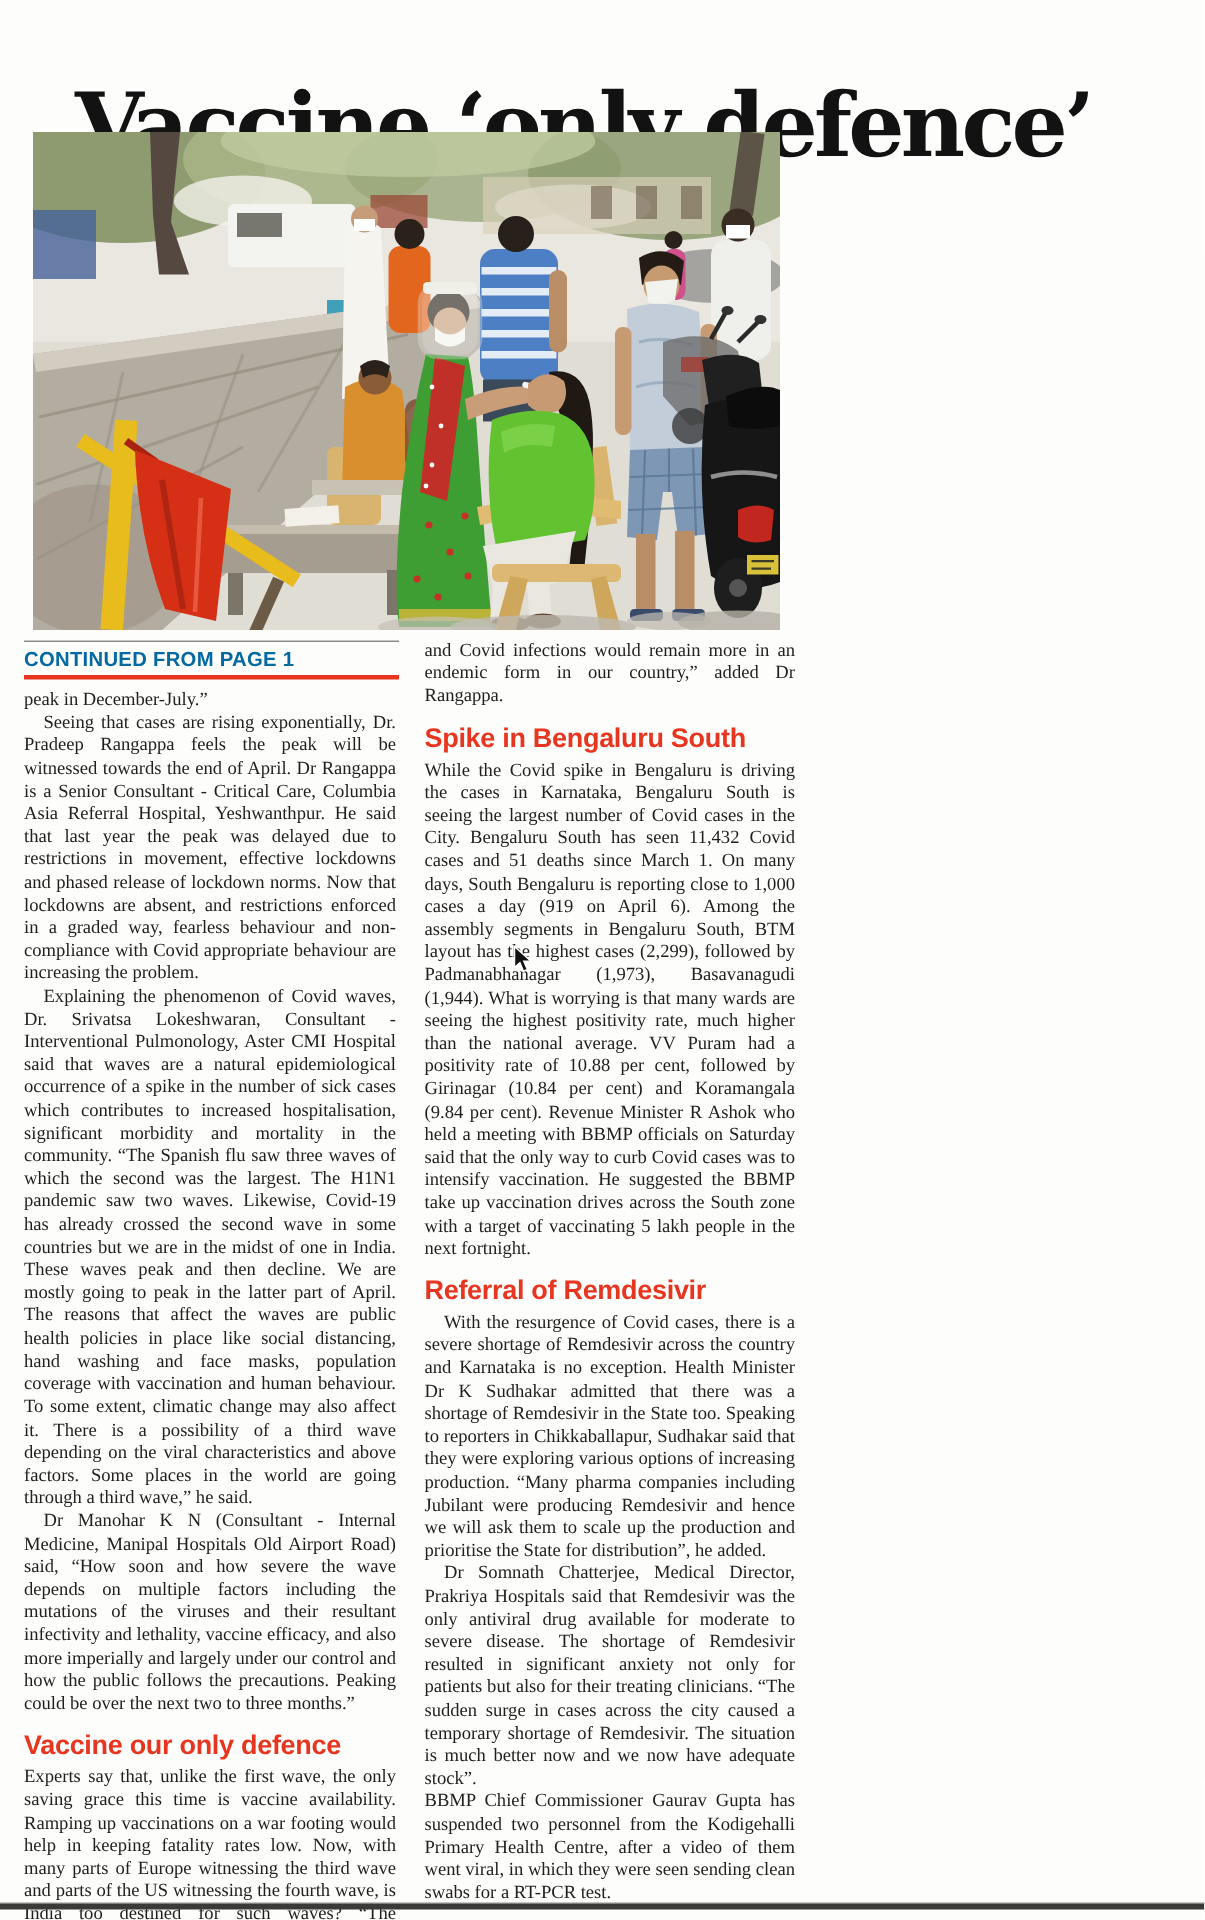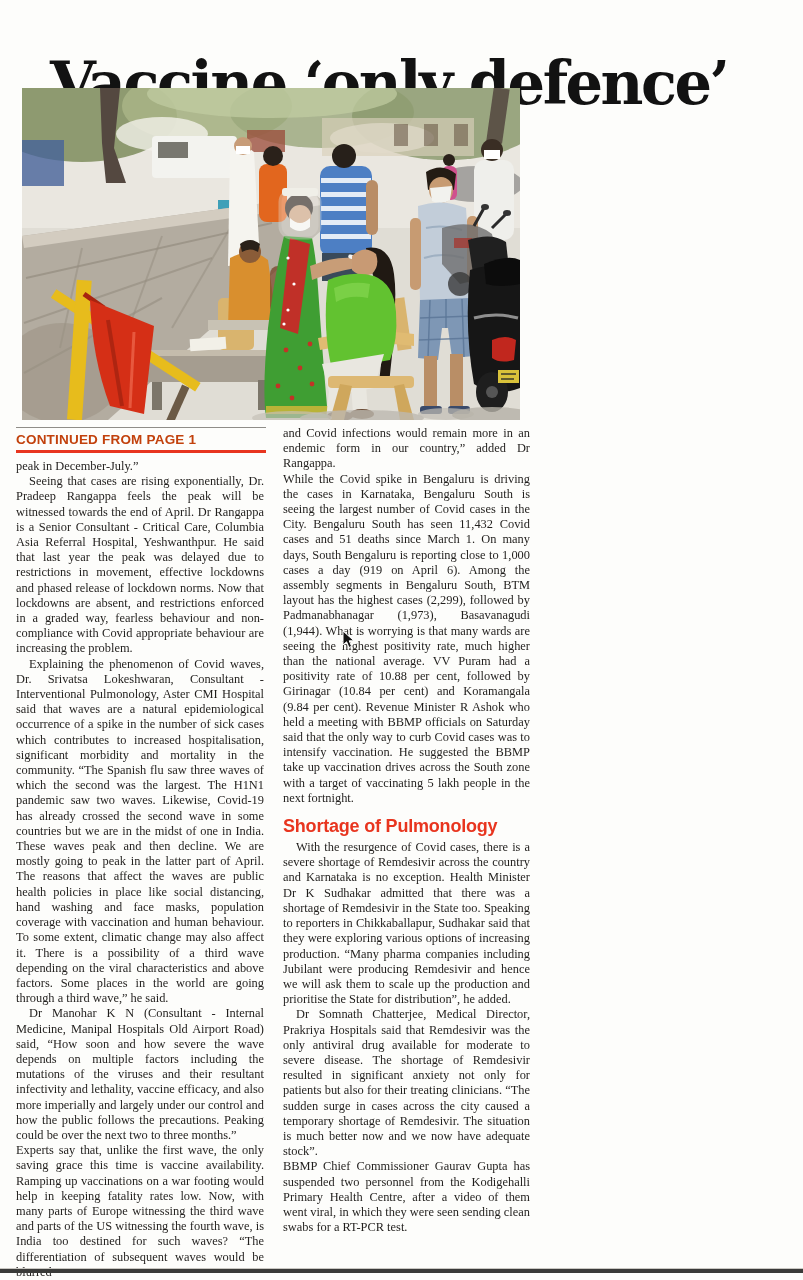--- a/index.html
+++ b/index.html
@@ -15,21 +15,21 @@
   .photo-wrap{
     position:absolute;left:22px;top:88px;width:498px;height:332px;
     background:#eae7e0;overflow:hidden;
   }
   .cont-box{
     position:absolute;left:16px;top:427px;width:250px;
     border-top:1px solid #8f8d88;padding-top:4px;
   }
   .cont-label{
     display:block;font-family:"Liberation Sans",sans-serif;font-weight:bold;
-    font-size:13.5px;letter-spacing:.2px;color:#c2410c;
+    font-size:13.5px;letter-spacing:.2px;color:#0369a1;
     border-bottom:3px solid #e8351f;padding-bottom:3px;
   }
   .col{
     position:absolute;text-align:justify;
     font-size:12.4px;line-height:15.2px;color:#201e1c;
   }
   #left-col{left:16px;top:459px;width:248px;}
   #right-col{left:283px;top:426px;width:247px;}
   .col p{margin:0;}
   .col p.ind{text-indent:13px;}
@@ -228,27 +228,29 @@
 
   <div class="cont-box">
     <span class="cont-label">CONTINUED FROM PAGE 1</span>
   </div>
 
   <div class="col" id="left-col">
     <p>peak in December-July.”</p>
     <p class="ind">Seeing that cases are rising exponentially, Dr. Pradeep Rangappa feels the peak will be witnessed towards the end of April. Dr Rangappa is a Senior Consultant - Critical Care, Columbia Asia Referral Hospital, Yeshwanthpur. He said that last year the peak was delayed due to restrictions in movement, effective lockdowns and phased release of lockdown norms. Now that lockdowns are absent, and restrictions enforced in a graded way, fearless behaviour and non-compliance with Covid appropriate behaviour are increasing the problem.</p>
     <p class="ind">Explaining the phenomenon of Covid waves, Dr. Srivatsa Lokeshwaran, Consultant - Interventional Pulmonology, Aster CMI Hospital said that waves are a natural epidemiological occurrence of a spike in the number of sick cases which contributes to increased hospitalisation, significant morbidity and mortality in the community. “The Spanish flu saw three waves of which the second was the largest. The H1N1 pandemic saw two waves. Likewise, Covid-19 has already crossed the second wave in some countries but we are in the midst of one in India. These waves peak and then decline. We are mostly going to peak in the latter part of April. The reasons that affect the waves are public health policies in place like social distancing, hand washing and face masks, population coverage with vaccination and human behaviour. To some extent, climatic change may also affect it. There is a possibility of a third wave depending on the viral characteristics and above factors. Some places in the world are going through a third wave,” he said.</p>
     <p class="ind">Dr Manohar K N (Consultant - Internal Medicine, Manipal Hospitals Old Airport Road) said, “How soon and how severe the wave depends on multiple factors including the mutations of the viruses and their resultant infectivity and lethality, vaccine efficacy, and also more imperially and largely under our control and how the public follows the precautions. Peaking could be over the next two to three months.”</p>
+    <h2 class="sec-h">Vaccine our only defence</h2>
     <p>Experts say that, unlike the first wave, the only saving grace this time is vaccine availability. Ramping up vaccinations on a war footing would help in keeping fatality rates low. Now, with many parts of Europe witnessing the third wave and parts of the US witnessing the fourth wave, is India too destined for such waves? “The differentiation of subsequent waves would be blurred</p>
   </div>
 
   <div class="col" id="right-col">
     <p>and Covid infections would remain more in an endemic form in our country,” added Dr Rangappa.</p>
+    <h2 class="sec-h">Spike in Bengaluru South</h2>
     <p>While the Covid spike in Bengaluru is driving the cases in Karnataka, Bengaluru South is seeing the largest number of Covid cases in the City. Bengaluru South has seen 11,432 Covid cases and 51 deaths since March 1. On many days, South Bengaluru is reporting close to 1,000 cases a day (919 on April 6). Among the assembly segments in Bengaluru South, BTM layout has the highest cases (2,299), followed by Padmanabhanagar (1,973), Basavanagudi (1,944). What is worrying is that many wards are seeing the highest positivity rate, much higher than the national average. VV Puram had a positivity rate of 10.88 per cent, followed by Girinagar (10.84 per cent) and Koramangala (9.84 per cent). Revenue Minister R Ashok who held a meeting with BBMP officials on Saturday said that the only way to curb Covid cases was to intensify vaccination. He suggested the BBMP take up vaccination drives across the South zone with a target of vaccinating 5 lakh people in the next fortnight.</p>
-    <h2 class="sec-h">Shortage of Pulmonology</h2>
+    <h2 class="sec-h">Referral of Remdesivir</h2>
     <p class="ind">With the resurgence of Covid cases, there is a severe shortage of Remdesivir across the country and Karnataka is no exception. Health Minister Dr K Sudhakar admitted that there was a shortage of Remdesivir in the State too. Speaking to reporters in Chikkaballapur, Sudhakar said that they were exploring various options of increasing production. “Many pharma companies including Jubilant were producing Remdesivir and hence we will ask them to scale up the production and prioritise the State for distribution”, he added.</p>
     <p class="ind">Dr Somnath Chatterjee, Medical Director, Prakriya Hospitals said that Remdesivir was the only antiviral drug available for moderate to severe disease. The shortage of Remdesivir resulted in significant anxiety not only for patients but also for their treating clinicians. “The sudden surge in cases across the city caused a temporary shortage of Remdesivir. The situation is much better now and we now have adequate stock”.</p>
     <p>BBMP Chief Commissioner Gaurav Gupta has suspended two personnel from the Kodigehalli Primary Health Centre, after a video of them went viral, in which they were seen sending clean swabs for a RT-PCR test.</p>
   </div>
 
   <div class="bottom-rule"></div>
 
   <svg class="cursor" viewBox="0 0 13 19">
     <path d="M1,1 L1,15 L4.6,11.8 L7,17.5 L9.6,16.3 L7.2,10.8 L12,10.8 Z" fill="#111111" stroke="#ffffff" stroke-width="1"></path>
   </svg>

